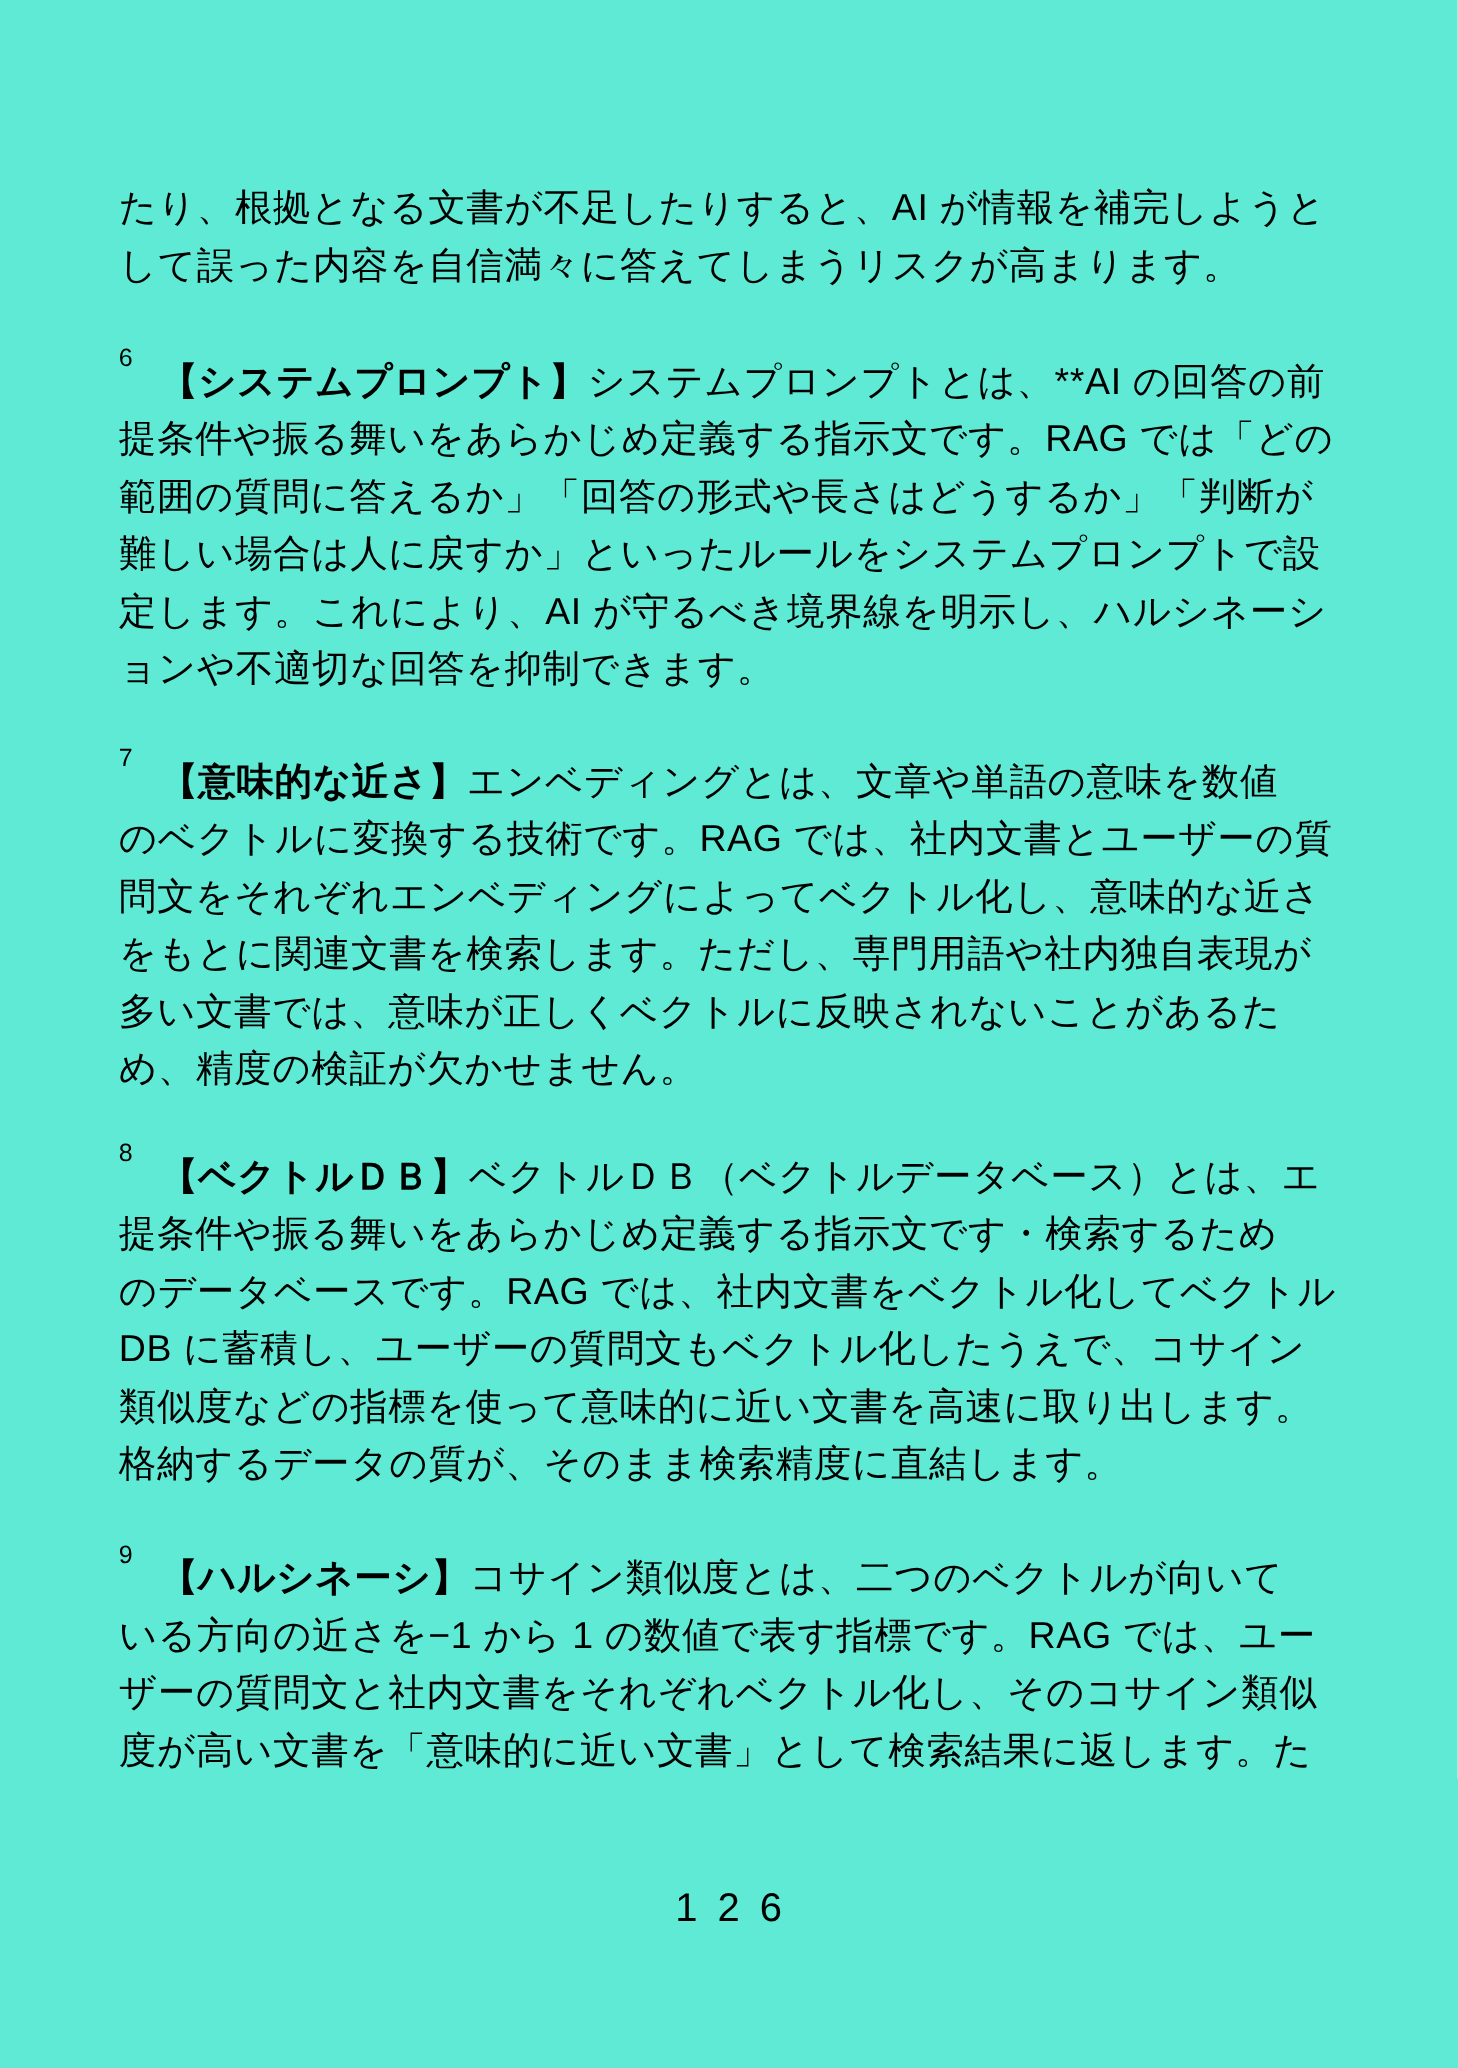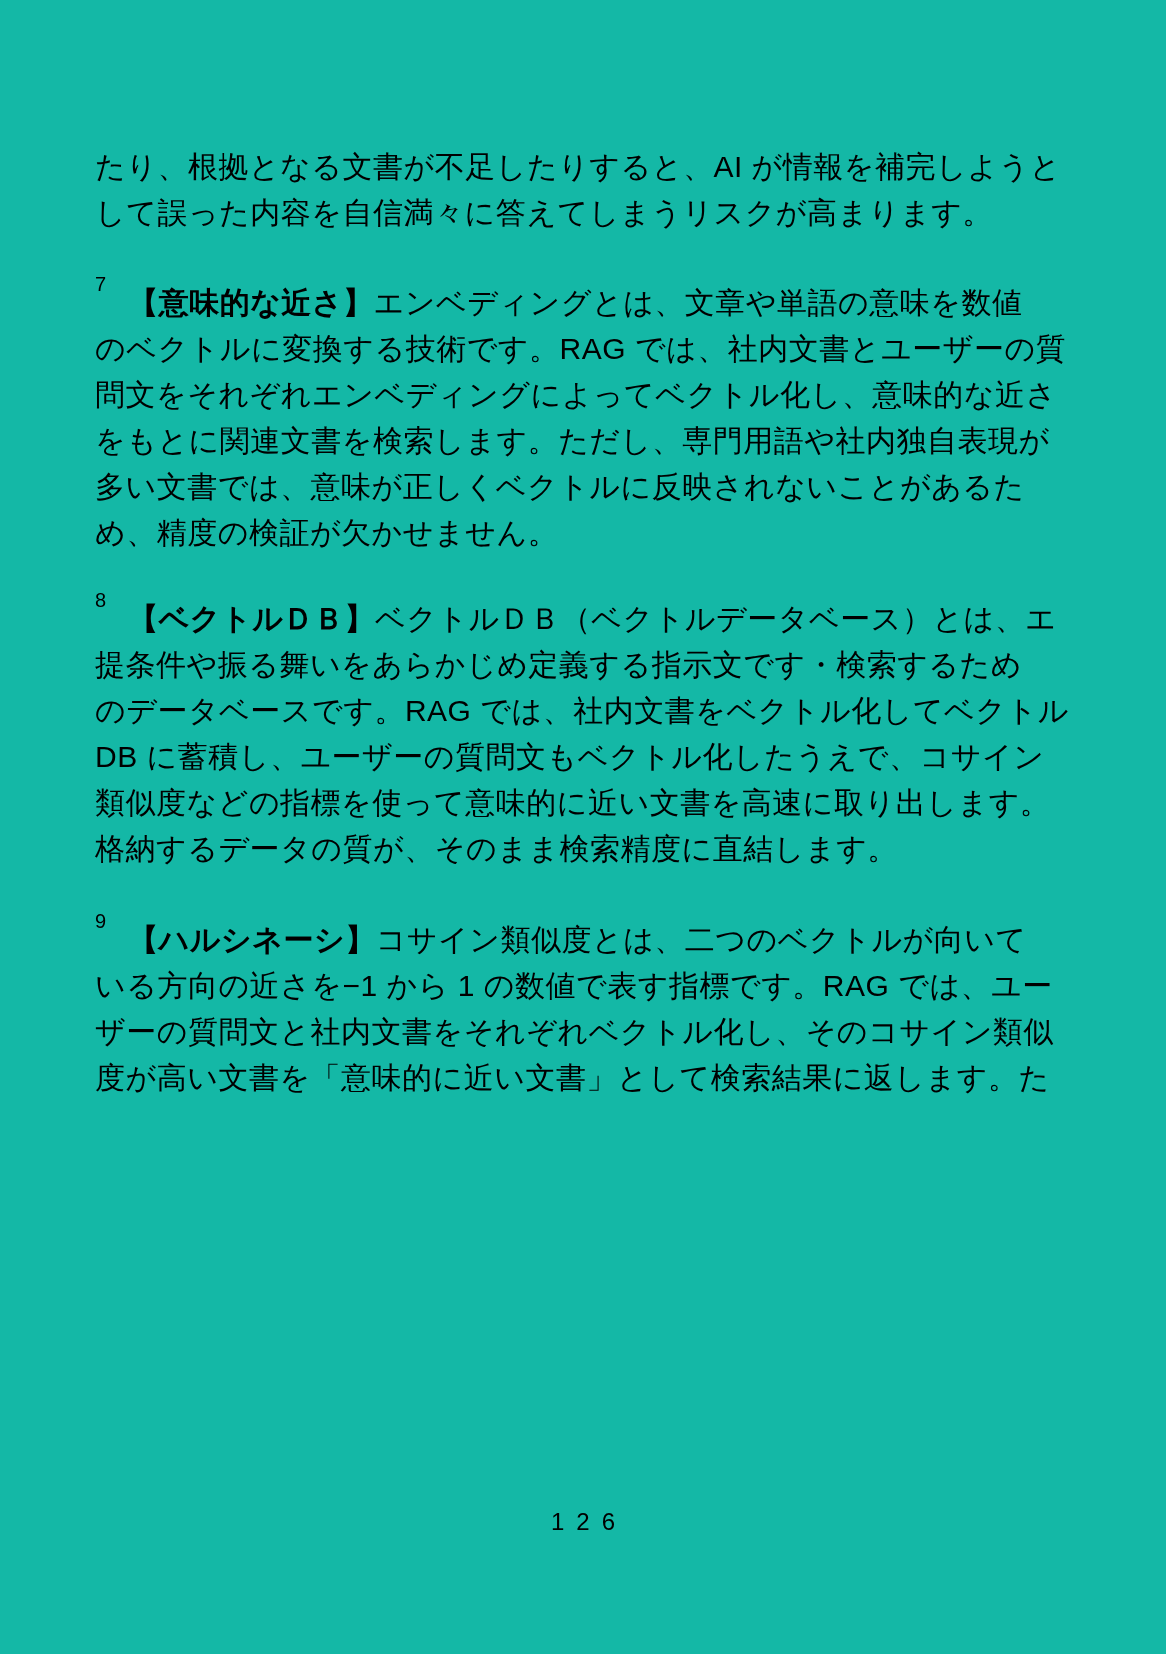--- a/index.html
+++ b/index.html
@@ -5,21 +5,21 @@
   html, body {
     margin: 0;
     padding: 0;
     background: #e8e8e8;
   }
   .page {
     position: relative;
     width: 1166px;
     height: 1654px;
     margin: 0 auto;
-    background: #14b8a6;
+    background: #5eead4;
     color: #000000;
     font-family: "Liberation Sans", sans-serif;
     overflow: hidden;
   }
   .content {
     position: absolute;
     left: 95px;
     top: 144px;
     width: 975px;
   }
@@ -50,34 +50,40 @@
   }
   .term {
     font-weight: bold;
   }
   .pageno {
     position: absolute;
     top: 1508px;
     left: 0;
     width: 100%;
     text-align: center;
-    font-size: 24px;
+    font-size: 32px;
     letter-spacing: 0.5em;
     text-indent: 0.5em;
   }
 </style>
 </head>
 <body>
 
 <div class="page">
   <div class="content">
 
     <p class="para">たり、根拠となる文書が不足したりすると、AI が情報を補完しようと
 して誤った内容を自信満々に答えてしまうリスクが高まります。</p>
 
+    <p class="footnote fn-6"><sup class="marker">6</sup><span class="term">【システムプロンプト】</span><span class="fn-body">システムプロンプトとは、**AI の回答の前
+提条件や振る舞いをあらかじめ定義する指示文です。RAG では「どの
+範囲の質問に答えるか」「回答の形式や長さはどうするか」「判断が
+難しい場合は人に戻すか」といったルールをシステムプロンプトで設
+定します。これにより、AI が守るべき境界線を明示し、ハルシネーシ
+ョンや不適切な回答を抑制できます。</span></p>
 
     <p class="footnote fn-7"><sup class="marker">7</sup><span class="term">【意味的な近さ】</span><span class="fn-body">エンベディングとは、文章や単語の意味を数値
 のベクトルに変換する技術です。RAG では、社内文書とユーザーの質
 問文をそれぞれエンベディングによってベクトル化し、意味的な近さ
 をもとに関連文書を検索します。ただし、専門用語や社内独自表現が
 多い文書では、意味が正しくベクトルに反映されないことがあるた
 め、精度の検証が欠かせません。</span></p>
 
     <p class="footnote fn-8"><sup class="marker">8</sup><span class="term">【ベクトルＤＢ】</span><span class="fn-body">ベクトルＤＢ（ベクトルデータベース）とは、エ
 提条件や振る舞いをあらかじめ定義する指示文です・検索するため

